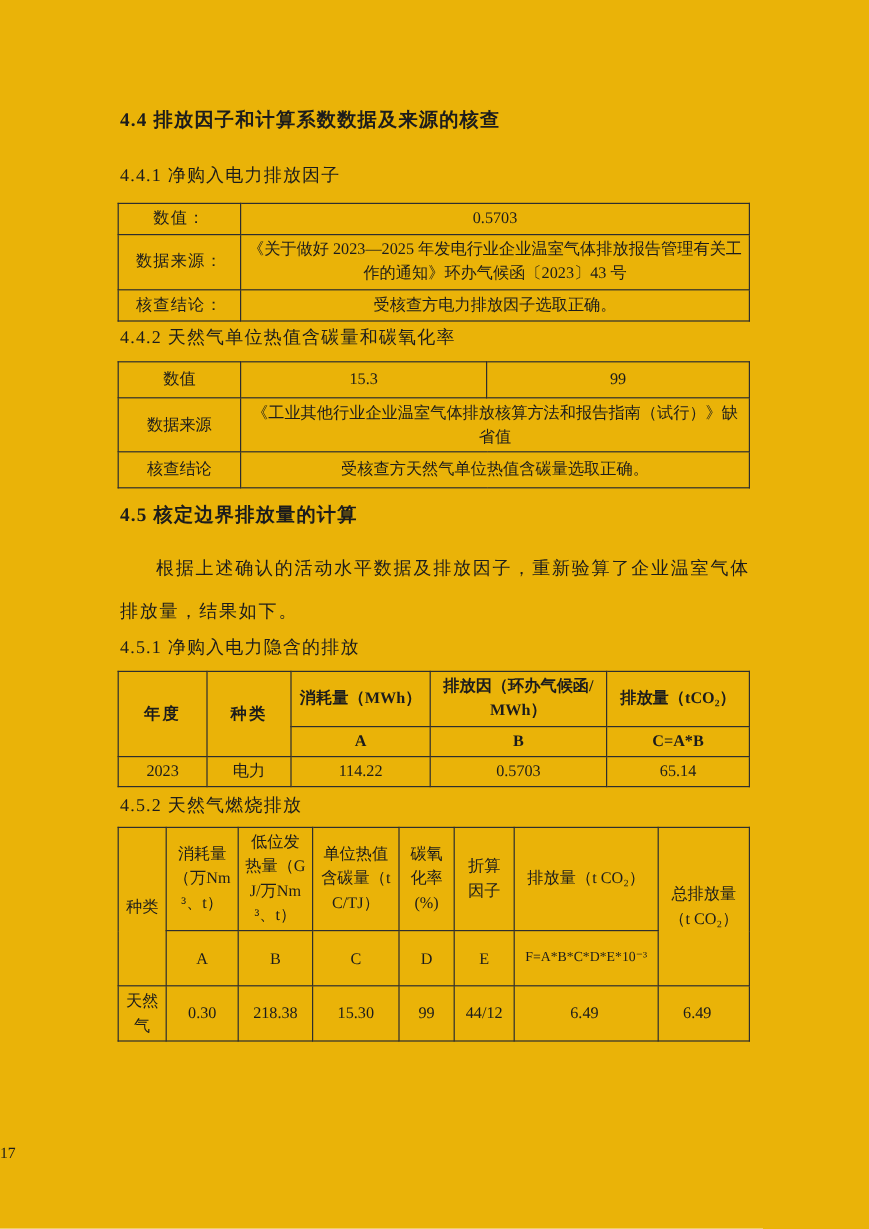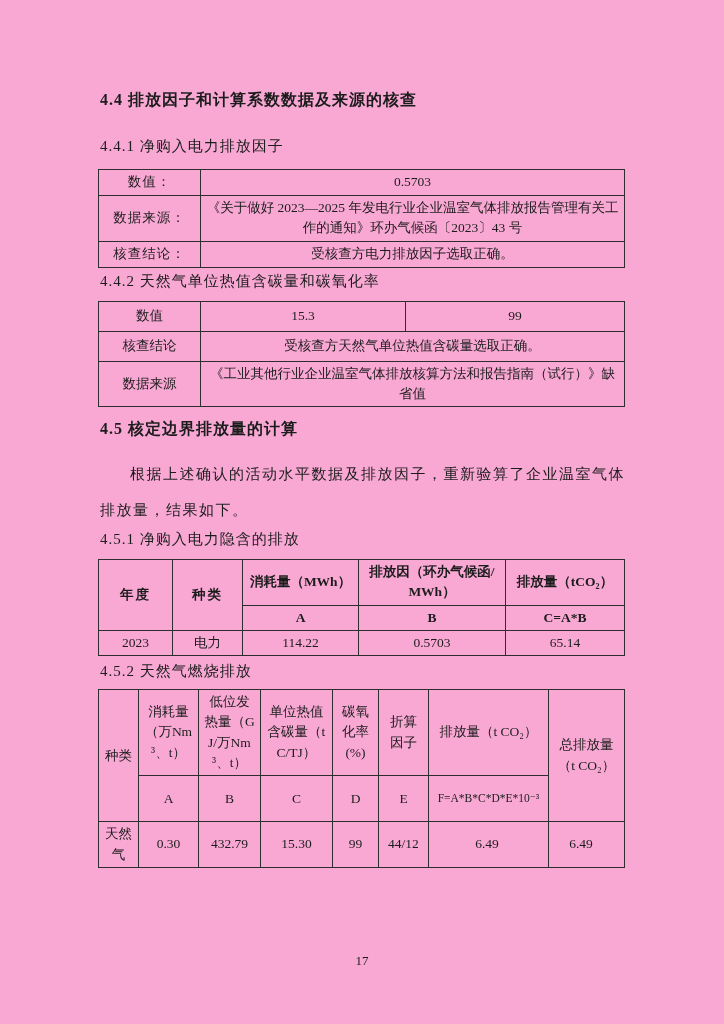--- a/index.html
+++ b/index.html
@@ -10,21 +10,21 @@
     height: 1024px;
     font-family: "Liberation Serif", "DejaVu Serif", serif;
     color: #1c1c1c;
     position: relative;
     overflow: hidden;
   }
   .page {
     position: relative;
     width: 724px;
     height: 1024px;
-    background: #f9a8d4;
+    background: #eab308;
   }
   .content {
     width: 527px;
     margin-left: 98px;
     padding-top: 90px;
   }
   .h1 {
     font-size: 16px;
     font-weight: bold;
     margin: 0 0 26px 2px;
@@ -74,21 +74,21 @@
   .t452 td.formula { font-size: 11.5px; letter-spacing: 0; padding: 14px 1px; }
   .t452 td.emis { padding-right: 8px; }
   .t452 td.total { padding-right: 16px; }
   .t452 tr.letters { height: 24px; }
   .t452 tr.data td { font-size: 13.5px; }
   .pageno {
     position: absolute;
     top: 953px;
     left: 0;
     width: 724px;
-    text-align: center;
+    text-align: left;
     font-size: 13px;
   }
 </style>
 </head>
 <body>
 
 <div class="page">
   <div class="content">
 
     <div class="h1">4.4 排放因子和计算系数数据及来源的核查</div>
@@ -123,26 +123,26 @@
           <col style="width:205px">
           <col>
         </colgroup>
       <tbody>
         <tr>
           <td>数值</td>
           <td>15.3</td>
           <td>99</td>
         </tr>
         <tr>
+          <td>数据来源</td>
+          <td class="left" colspan="2">《工业其他行业企业温室气体排放核算方法和报告指南（试行）》缺省值</td>
+        </tr>
+        <tr>
           <td>核查结论</td>
           <td class="left" colspan="2">受核查方天然气单位热值含碳量选取正确。</td>
-        </tr>
-        <tr>
-          <td>数据来源</td>
-          <td class="left" colspan="2">《工业其他行业企业温室气体排放核算方法和报告指南（试行）》缺省值</td>
         </tr>
       </tbody>
     </table>
 
     <div class="h1 s45">4.5 核定边界排放量的计算</div>
 
     <p class="para">根据上述确认的活动水平数据及排放因子，重新验算了企业温室气体排放量，结果如下。</p>
 
     <div class="h2 s451">4.5.1 净购入电力隐含的排放</div>
 
@@ -205,21 +205,21 @@
           <td>A</td>
           <td>B</td>
           <td>C</td>
           <td>D</td>
           <td>E</td>
           <td class="formula">F=A*B*C*D*E*10⁻³</td>
         </tr>
         <tr class="data">
           <td>天然气</td>
           <td>0.30</td>
-          <td>432.79</td>
+          <td>218.38</td>
           <td>15.30</td>
           <td>99</td>
           <td>44/12</td>
           <td class="right emis">6.49</td>
           <td class="right total">6.49</td>
         </tr>
       </tbody>
     </table>
 
   </div>

